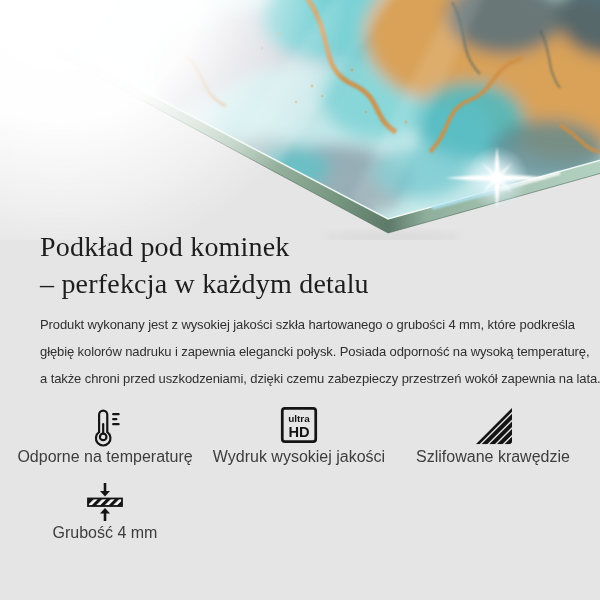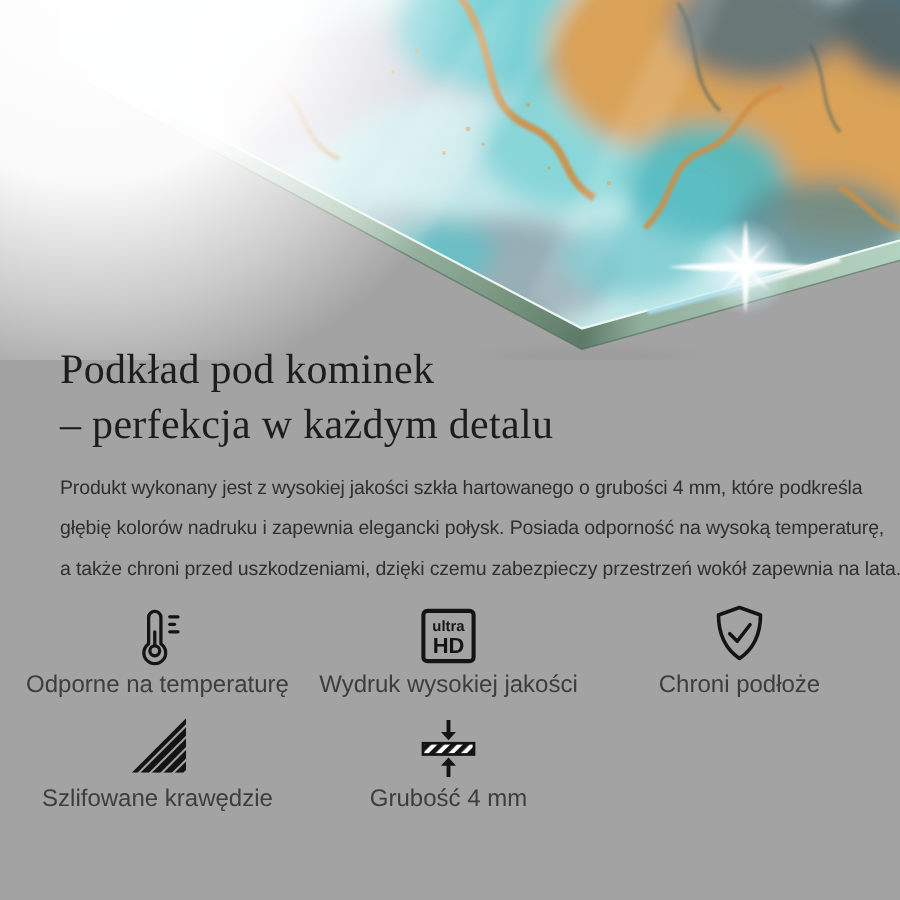--- a/index.html
+++ b/index.html
@@ -1,30 +1,30 @@
 <!DOCTYPE html>
 <html><head>
 <meta charset="utf-8">
 <style>
   html,body{margin:0;padding:0;background:#fff;}
-  .page{position:relative;width:600px;height:600px;background:#a3a3a3;overflow:hidden;
+  .page{position:relative;width:600px;height:600px;background:#e5e5e5;overflow:hidden;
         font-family:"Liberation Sans","DejaVu Sans",sans-serif;}
   .hero{position:absolute;left:0;top:0;width:600px;height:240px;}
   .hero svg{display:block;}
   .headline{position:absolute;left:40px;top:228px;
             font-family:"Liberation Serif","DejaVu Serif",serif;
             font-size:28px;font-weight:400;color:#1d1d1d;line-height:37px;letter-spacing:.2px;}
   .headline span{display:block;white-space:nowrap;}
   .desc{position:absolute;left:40px;top:311px;font-size:13px;color:#2f2f2f;
         line-height:27px;letter-spacing:-.1px;}
   .desc span{display:block;white-space:nowrap;}
   .features{position:absolute;left:8px;top:401px;width:582px;display:grid;
             grid-template-columns:repeat(3,1fr);row-gap:13px;}
   .feature{display:flex;flex-direction:column;align-items:center;}
-  .icon-box{height:47px;display:flex;align-items:flex-start;justify-content:center;}
+  .icon-box{height:47px;display:flex;align-items:flex-end;justify-content:center;}
   .feature-label{margin-top:2px;font-size:16px;color:#3d3d3d;line-height:14px;white-space:nowrap;}
   .ic{stroke:#141414;fill:none;stroke-width:2.4;stroke-linecap:round;stroke-linejoin:round;}
   .ic text{stroke:none;fill:#141414;font-family:"Liberation Sans","DejaVu Sans",sans-serif;font-weight:700;}
 </style>
 </head>
 <body>
 
 <div class="page">
 
   <div class="hero">
@@ -182,29 +182,20 @@
       <div class="icon-box">
         <svg class="ic" width="46" height="46" viewBox="0 0 44 44">
           <rect x="6" y="6" width="32" height="32" rx="2.5" stroke-width="2.6"></rect>
           <text x="22" y="19" font-size="9.5" text-anchor="middle">ultra</text>
           <text x="22" y="33" font-size="14" text-anchor="middle">HD</text>
         </svg>
       </div>
       <div class="feature-label">Wydruk wysokiej jakości</div>
     </div>
 
-    <div class="feature">
-      <div class="icon-box">
-        <svg class="ic" width="44" height="44" viewBox="0 0 44 44">
-          <path d="M22 4 L36 9 C36 21.5 31.5 31.5 22 38 C12.5 31.5 8 21.5 8 9 Z"></path>
-          <path d="M15.5 21.5 L20.5 26.5 L29 15.5"></path>
-        </svg>
-      </div>
-      <div class="feature-label">Chroni podłoże</div>
-    </div>
 
 
     <div class="feature">
       <div class="icon-box">
         <svg width="42" height="42" viewBox="0 0 44 44">
           <defs>
               <clipPath id="triClip">
                 <polygon points="4,40 42,40 42,2"></polygon>
               </clipPath>
             </defs>

